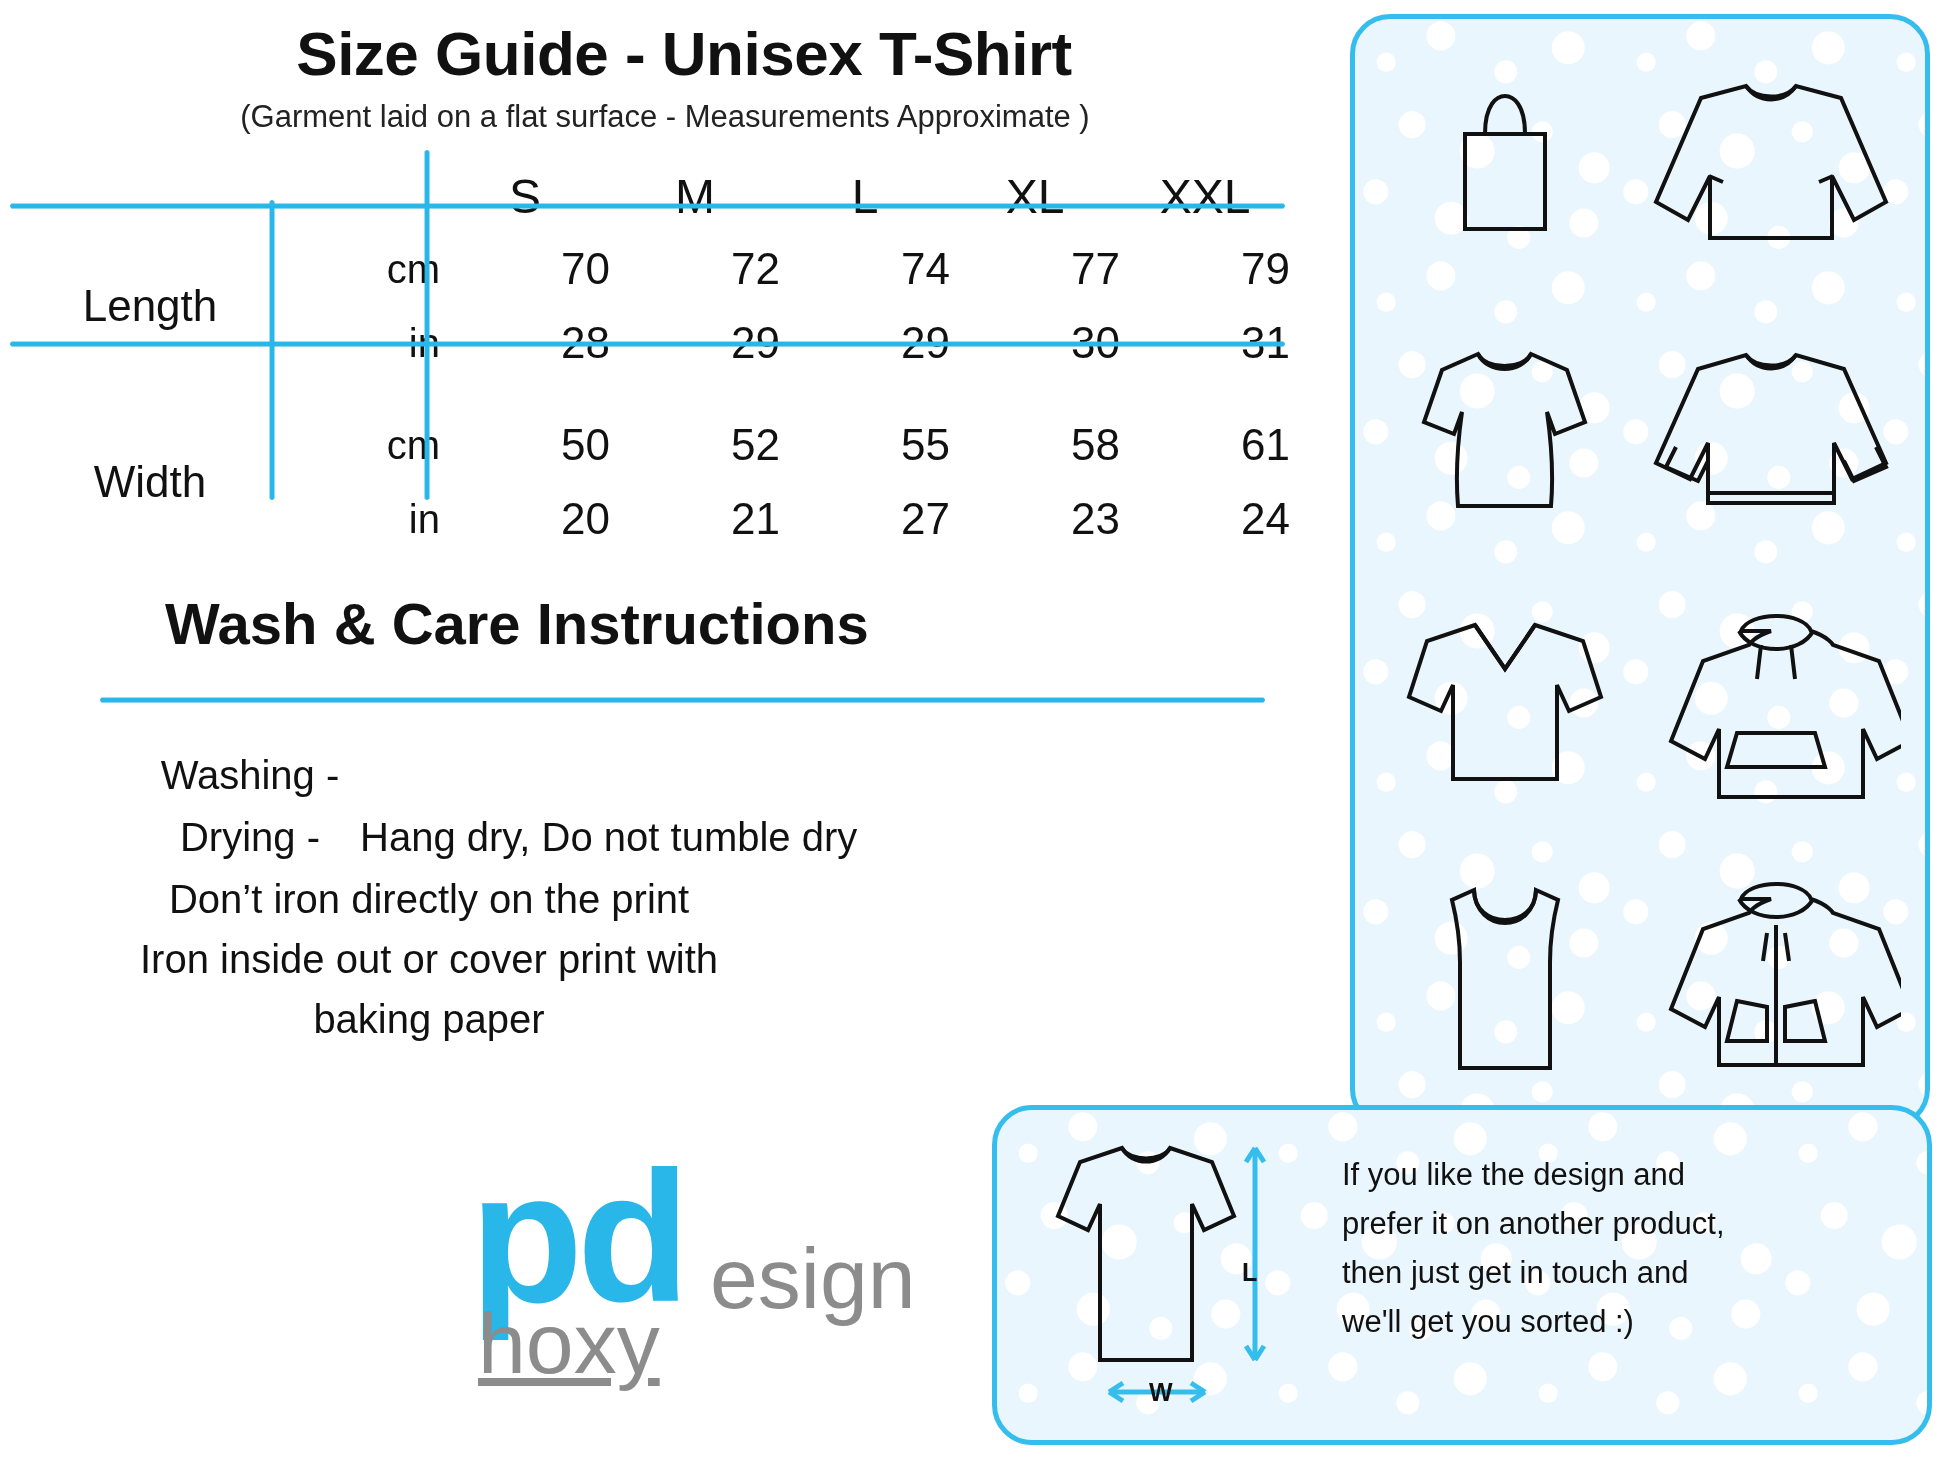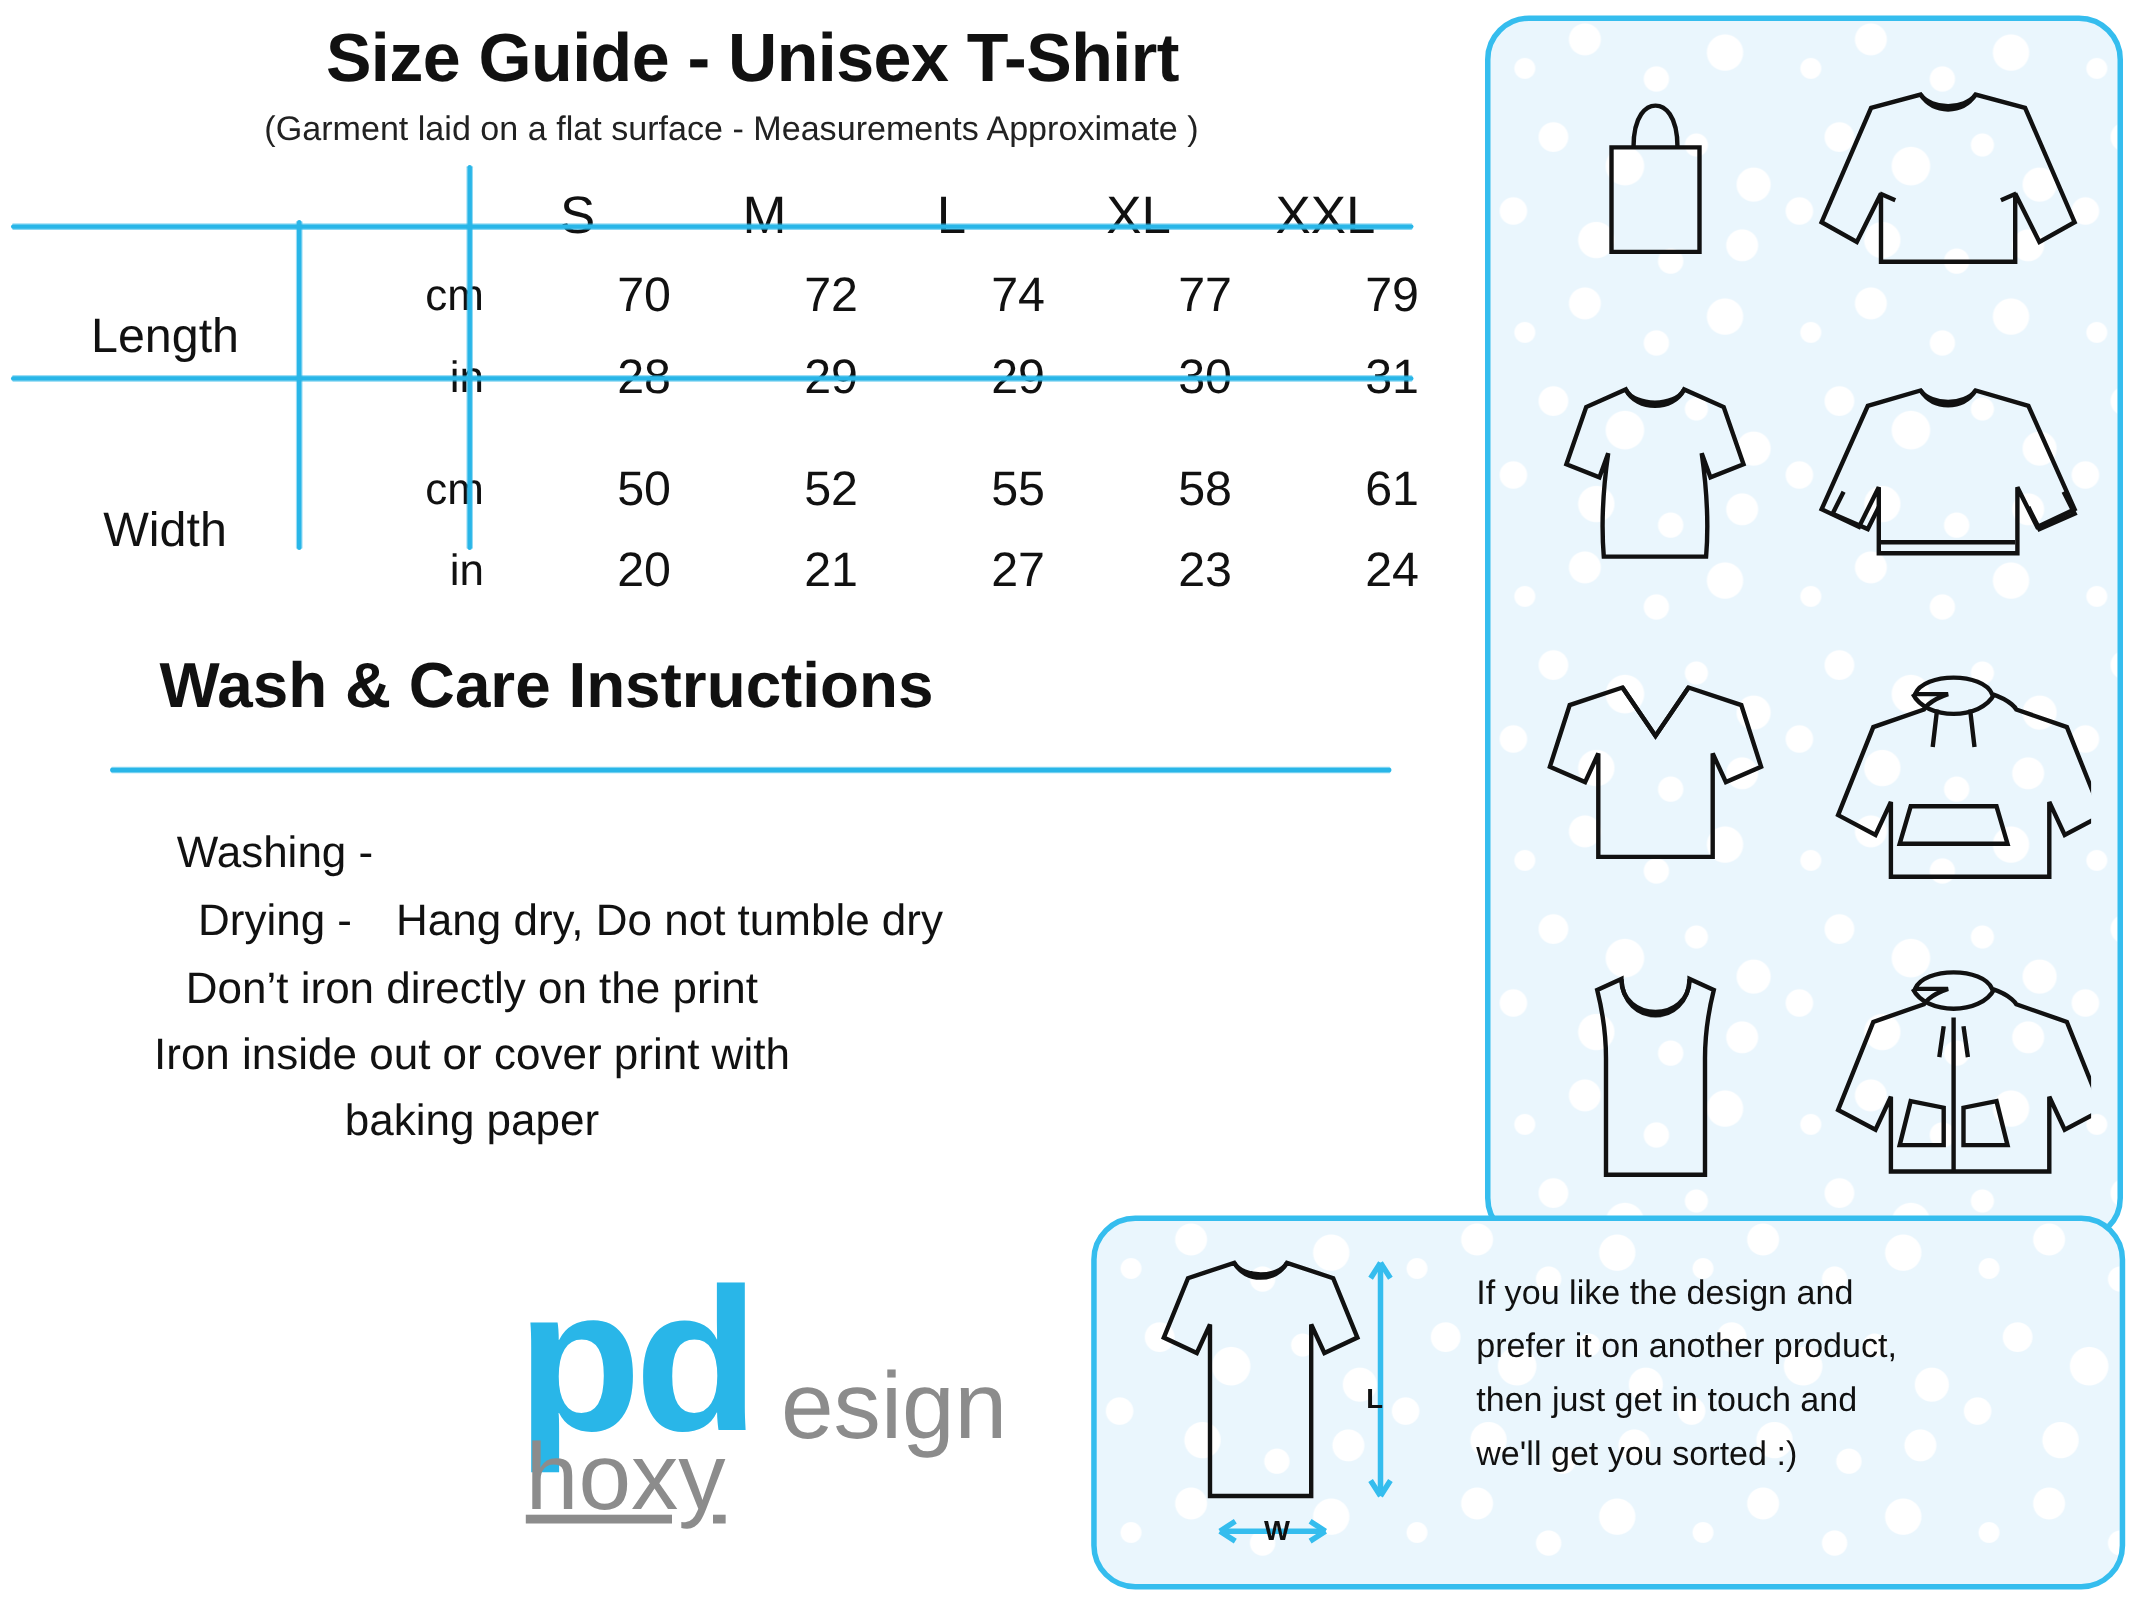--- a/index.html
+++ b/index.html
@@ -97,21 +97,21 @@
   }
   .vline {
     position: absolute;
     width: 4px;
     background: #29b6e8;
     border-radius: 3px;
     box-shadow: 2px 0 0 -1px rgba(41,182,232,.5), -2px 0 0 -1px rgba(41,182,232,.45);
   }
 
   
-  #wash-section { position: absolute; left: 0; top: 590px; width: 1330px; }
+  #wash-section { position: absolute; left: 0; top: 590px; width: 1330px; padding-left: 20px; }
   #wash-title {
     font-size: 58px;
     font-weight: bold;
     color: #111;
     margin-left: 145px;
   }
   #wash-underline {
     position: absolute;
     left: 100px; top: 108px;
     width: 1165px; height: 4px;

